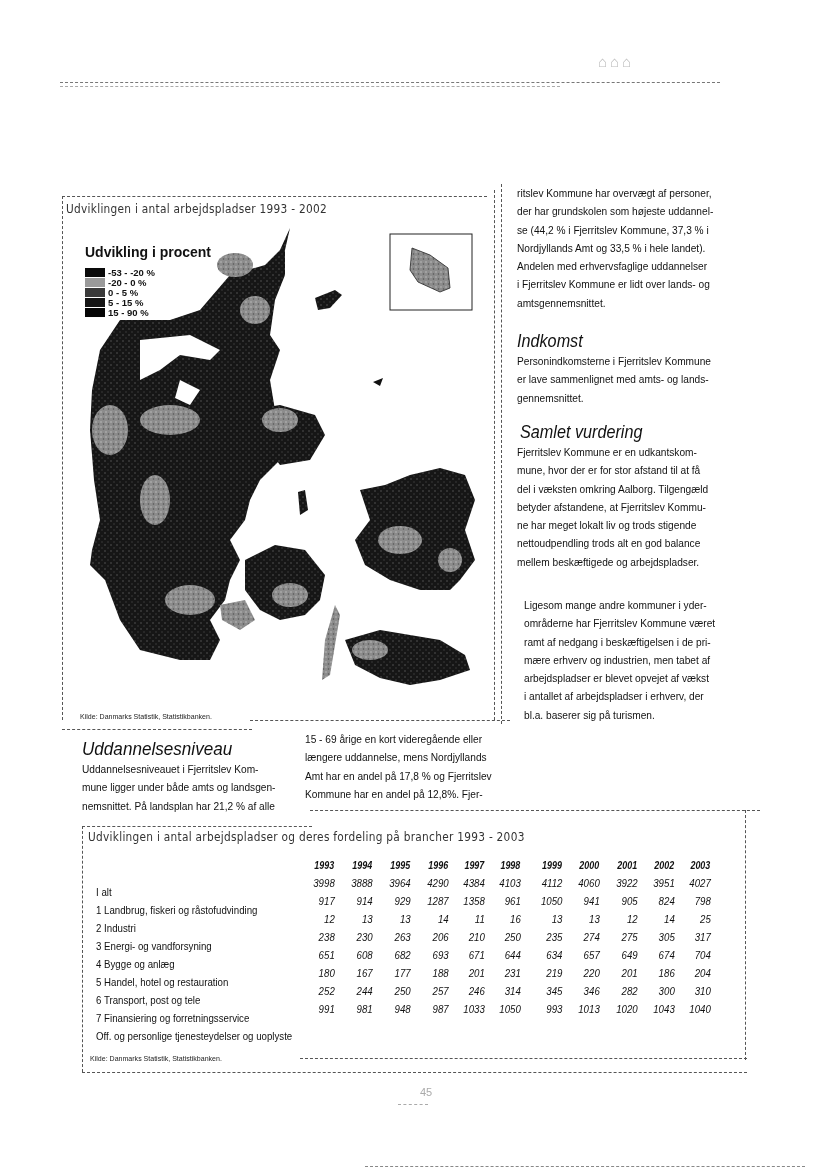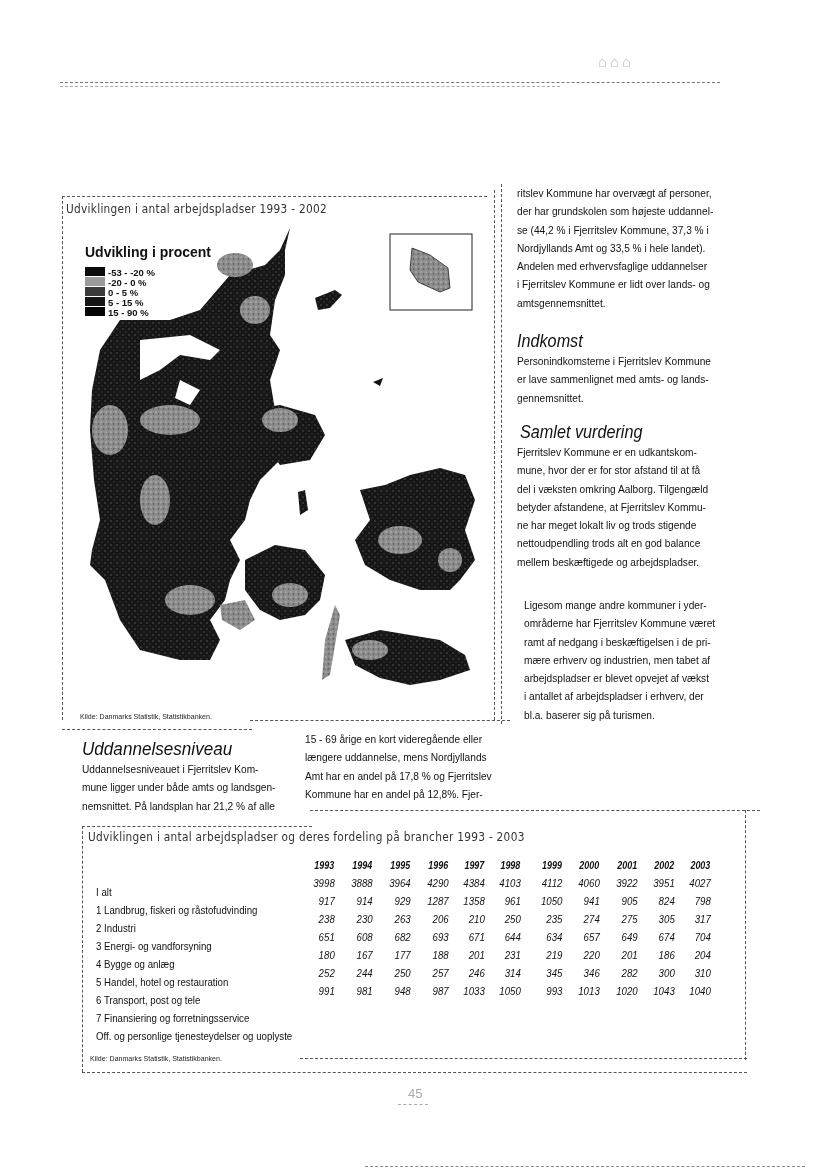--- a/index.html
+++ b/index.html
@@ -4,27 +4,27 @@
 <style>
   html, body { margin: 0; padding: 0; background: #ffffff; }
   body {
     width: 827px; height: 1169px; position: relative; overflow: hidden;
     font-family: "Liberation Sans", "DejaVu Sans", sans-serif; color: #111;
   }
   .abs { position: absolute; }
   .dash-h { position: absolute; height: 0; border-top: 1px dashed #555; }
   .dash-v { position: absolute; width: 0; border-left: 1px dashed #555; }
   .header-marks { position: absolute; left: 598px; top: 53px; font-size: 15px; color: #bbb; letter-spacing: 3px; }
-  .page-num { position: absolute; left: 408px; top: 1086px; font-size: 13px; color: #aaa; }
+  .page-num { position: absolute; left: 420px; top: 1086px; font-size: 11px; color: #aaa; }
 
   .box-title { font-family: "DejaVu Sans", sans-serif; font-size: 11.5px; color: #333; letter-spacing: 0.3px; transform: scaleX(0.92); transform-origin: left; white-space: nowrap; }
   .source { font-size: 8px; color: #222; transform: scaleX(0.88); transform-origin: left; white-space: nowrap; }
 
   .legend-title { font-size: 14px; font-weight: bold; }
-  .legend-item { display: flex; height: 10px; font-size: 9.5px; font-weight: bold; }
+  .legend-item { display: flex; align-items: center; height: 10px; font-size: 9.5px; font-weight: bold; }
   .swatch { width: 20px; height: 9px; margin-right: 3px; }
 
   .col-text { font-size: 11.8px; line-height: 18.3px; transform: scaleX(0.86); transform-origin: left top; white-space: nowrap; }
   .heading { font-size: 18px; font-style: italic; transform: scaleX(0.9); transform-origin: left top; white-space: nowrap; }
 
   table.data { border-collapse: collapse; font-size: 11px; }
   table.data td { padding: 0; height: 18px; }
   .tbl-label { font-size: 11px; transform: scaleX(0.88); transform-origin: left; white-space: nowrap; height: 18px; line-height: 18px; }
   .tbl-year { font-weight: bold; font-size: 10.5px; text-align: right; transform: scaleX(0.85); }
   .tbl-val { text-align: right; font-size: 11px; transform: scaleX(0.88); }
@@ -249,20 +249,33 @@
           <td class="tbl-val">1287</td>
           <td class="tbl-val">1358</td>
           <td class="tbl-val">961</td>
           <td class="tbl-val">1050</td>
           <td class="tbl-val">941</td>
           <td class="tbl-val">905</td>
           <td class="tbl-val">824</td>
           <td class="tbl-val">798</td>
     </tr>
     <tr>
+      <td class="tbl-val">12</td>
+          <td class="tbl-val">13</td>
+          <td class="tbl-val">13</td>
+          <td class="tbl-val">14</td>
+          <td class="tbl-val">11</td>
+          <td class="tbl-val">16</td>
+          <td class="tbl-val">13</td>
+          <td class="tbl-val">13</td>
+          <td class="tbl-val">12</td>
+          <td class="tbl-val">14</td>
+          <td class="tbl-val">25</td>
+    </tr>
+    <tr>
       <td class="tbl-val">238</td>
           <td class="tbl-val">230</td>
           <td class="tbl-val">263</td>
           <td class="tbl-val">206</td>
           <td class="tbl-val">210</td>
           <td class="tbl-val">250</td>
           <td class="tbl-val">235</td>
           <td class="tbl-val">274</td>
           <td class="tbl-val">275</td>
           <td class="tbl-val">305</td>

